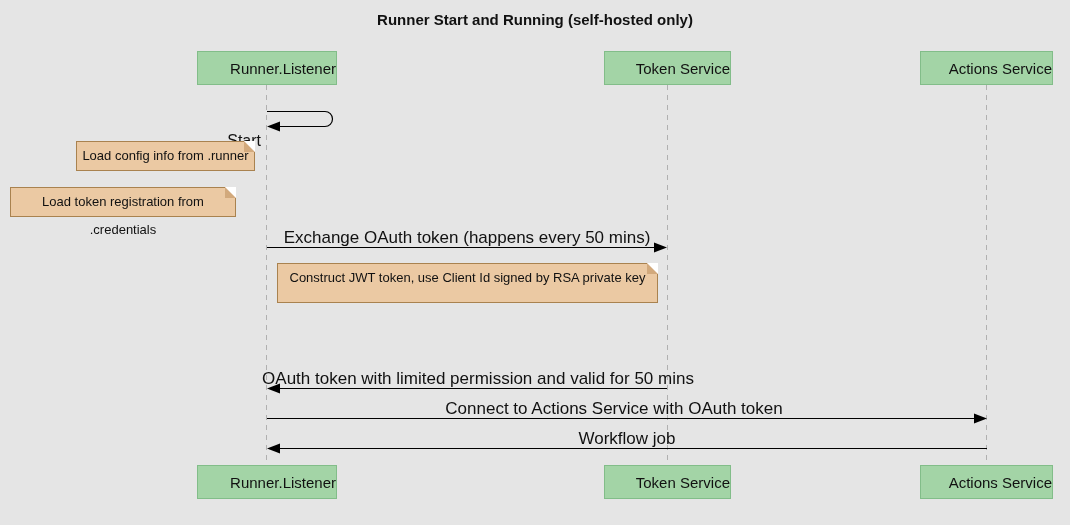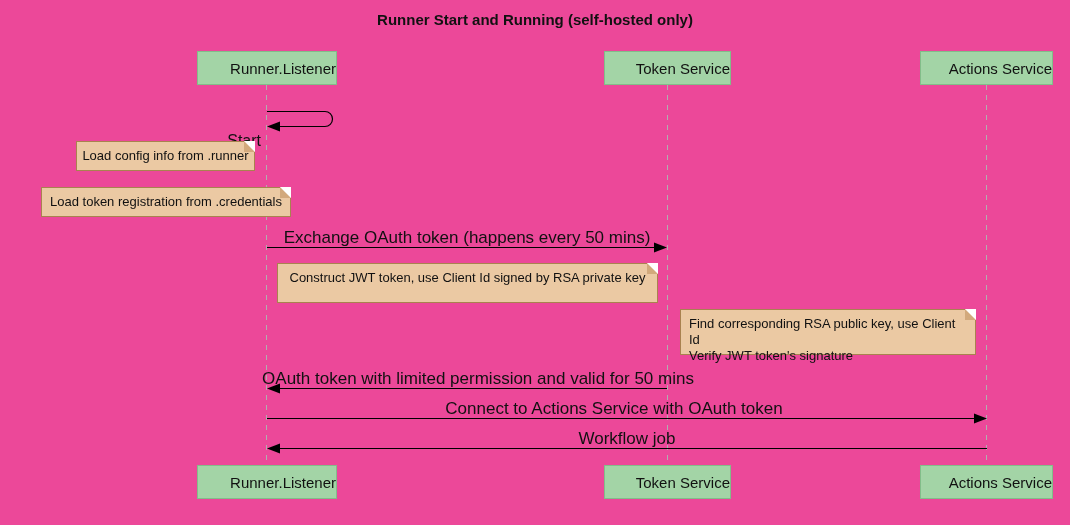--- a/index.html
+++ b/index.html
@@ -9,21 +9,21 @@
     --note-border: #a9824f;
     --note-fold: #d2a97c;
     --lifeline: #b0b0b0;
     --text: #111111;
   }
   html, body { margin: 0; padding: 0; background: #ffffff; }
   .diagram {
     position: relative;
     width: 1070px;
     height: 525px;
-    background: #ec4899;
+    background: #e5e5e5;
     font-family: "Liberation Sans", sans-serif;
     color: var(--text);
     overflow: hidden;
   }
   .title {
     position: absolute;
     top: 11px; left: 0;
     width: 1070px;
     text-align: center;
     font-size: 15px;
@@ -114,32 +114,27 @@
   <div class="participant" style="left:920px; top:51px; width:131px;">
     <span>Actions Service</span>
   </div>
 
   <div class="self-label" style="left:261px; top:103px;">Start</div>
 
   <div class="note center" style="left:76px; top:141px; width:179px; height:30px;text-align:center;">
     <span class="fold"></span>
     <span>Load config info from .runner</span>
   </div>
-  <div class="note center" style="left:10px; top:187px; width:250px; height:30px;margin-left:31px;">
+  <div class="note center" style="left:10px; top:187px; width:226px; height:30px;">
     <span class="fold"></span>
     <span>Load token registration from .credentials</span>
   </div>
   <div class="note center" style="left:277px; top:263px; width:381px; height:40px;">
     <span class="fold"></span>
     <span>Construct JWT token, use Client Id signed by RSA private key</span>
-  </div>
-  <div class="note multiline" style="left:680px; top:309px; width:296px; height:46px;">
-    <span class="fold"></span>
-    <div>Find corresponding RSA public key, use Client Id</div>
-    <div>Verify JWT token's signature</div>
   </div>
 
   <div class="msg-label" style="left:467px; top:230px;">Exchange OAuth token (happens every 50 mins)</div>
   <div class="msg-label" style="left:467px; top:371px;margin-left:11px;">OAuth token with limited permission and valid for 50 mins</div>
   <div class="msg-label" style="left:614px; top:401px;">Connect to Actions Service with OAuth token</div>
   <div class="msg-label" style="left:627px; top:431px;text-align:right;">Workflow job</div>
 
   <div class="participant" style="left:197px; top:465px; width:138px;">
     <span>Runner.Listener</span>
   </div>

